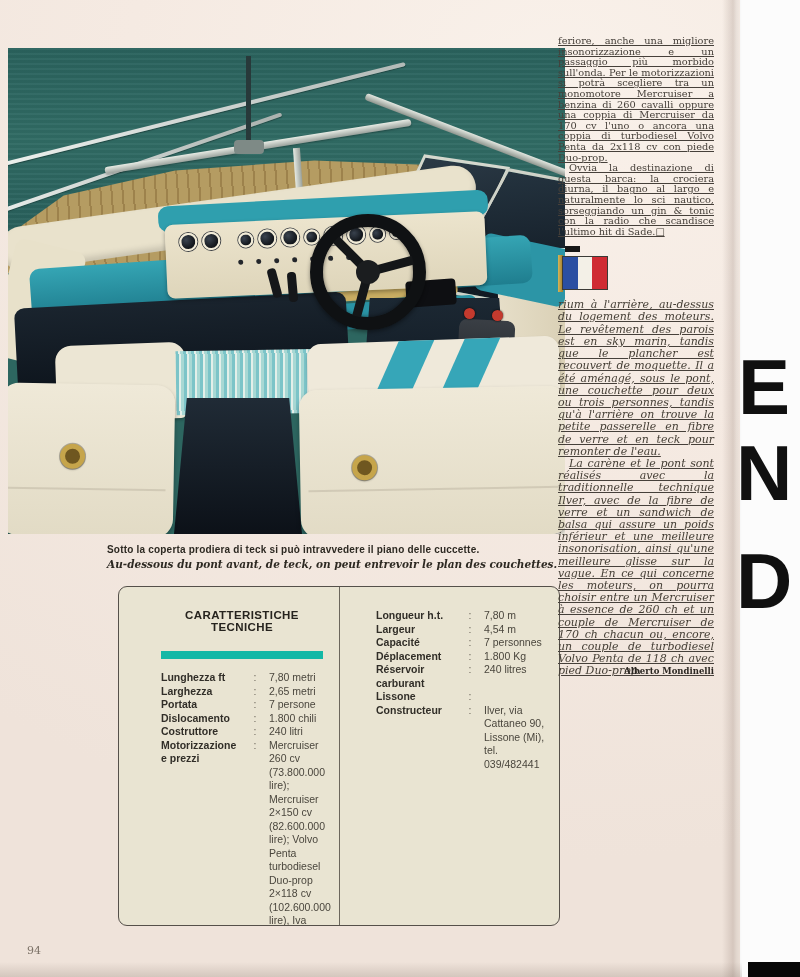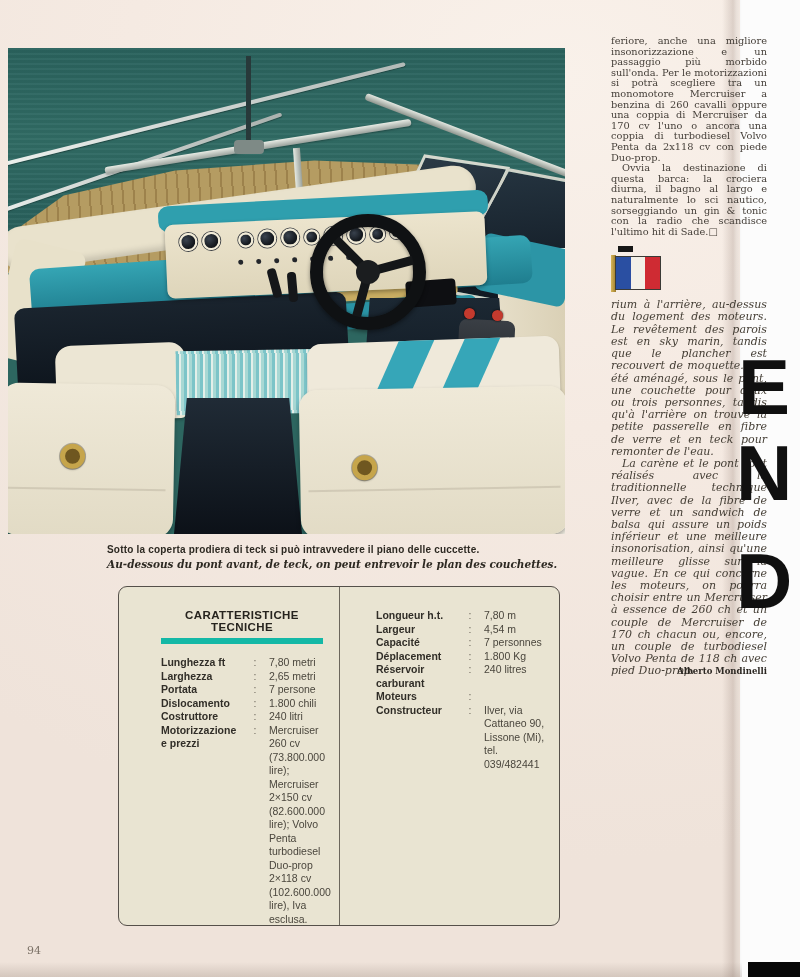--- a/index.html
+++ b/index.html
@@ -105,28 +105,28 @@
   .caption{left:107px;top:544px;width:475px;color:#2d2922;}
   .cap-it{font-family:"Liberation Sans", sans-serif;font-weight:bold;font-size:10px;line-height:12.5px;letter-spacing:0.2px;}
   .cap-fr{font-family:"DejaVu Serif", serif;font-weight:bold;font-style:italic;font-size:10.5px;line-height:12.5px;margin-top:1px;}
 
   
   .spec-box{left:118px;top:586px;width:440px;height:338px;background:#e9e4d2;
     border:1px solid #55504a;border-radius:9px;display:flex;overflow:hidden;}
   .spec-col{width:220px;box-sizing:border-box;padding:22px 14px 0 42px;}
   .spec-col.rt{padding-left:36px;border-left:1px solid #6b665c;}
   .spec-title{font-family:"Liberation Sans", sans-serif;font-weight:bold;font-size:11.5px;letter-spacing:0.4px;
-    color:#26231e;text-align:center;border-bottom:6px solid #14b8a6;padding-bottom:5px;margin:0 2px 12px 0;}
+    color:#26231e;text-align:center;border-bottom:8px solid #14b8a6;padding-bottom:18px;margin:0 2px 12px 0;}
   .spec-row{display:grid;grid-template-columns:80px 12px 1fr;
     font-family:"Liberation Sans", sans-serif;font-size:10.5px;line-height:13.5px;color:#4a463d;gap:8px;}
   .spec-row .lbl{font-weight:bold;color:#312e28;}
   .spec-row .sep{text-align:center;color:#6d675c;}
 
   
-  .col-right{left:611px;top:36px;width:156px;color:#46403a;}
+  .col-right{left:558px;top:36px;width:156px;color:#46403a;text-decoration:underline;}
   .col-right p{margin:0;text-align:justify;}
   .p-it{font-family:"DejaVu Serif", serif;font-size:9.8px;line-height:10.6px;}
   .p-fr{font-family:"DejaVu Serif", serif;font-style:italic;font-size:11px;line-height:12.2px;color:#443e35;}
   .indent{text-indent:11px;}
   .dash-mark{width:15px;height:6px;background:#161616;margin:9px 0 5px 7px;}
   .flag{position:relative;width:50px;height:33px;margin:3px 0 9px 0;}
   .flag .pole{position:absolute;left:0;top:-2px;width:5px;height:37px;
     background:linear-gradient(90deg,#d7b558,#9c7b2c);}
   .flag .cloth{position:absolute;left:5px;top:0;width:44px;height:32px;display:flex;box-shadow:0 0 0 1px #3a3a36;}
   .flag .fb{flex:1;background:#2a4fa2;} .flag .fw{flex:1;background:#f3f0e7;} .flag .fr{flex:1;background:#cf2b33;}
@@ -287,21 +287,21 @@
         <span class="lbl">Déplacement</span>
           <span class="sep">:</span>
           <span class="val">1.800 Kg</span>
       </div>
       <div class="spec-row">
         <span class="lbl">Réservoir carburant</span>
           <span class="sep">:</span>
           <span class="val">240 litres</span>
       </div>
       <div class="spec-row">
-        <span class="lbl">Moteurs</span>
+        <span class="lbl">Lissone</span>
           <span class="sep">:</span>
       </div>
       <div class="spec-row">
         <span class="lbl">Constructeur</span>
           <span class="sep">:</span>
           <span class="val">Ilver, via Cattaneo 90, Lissone (Mi), tel. 039/482441</span>
       </div>
     </div>
   </div>
 

